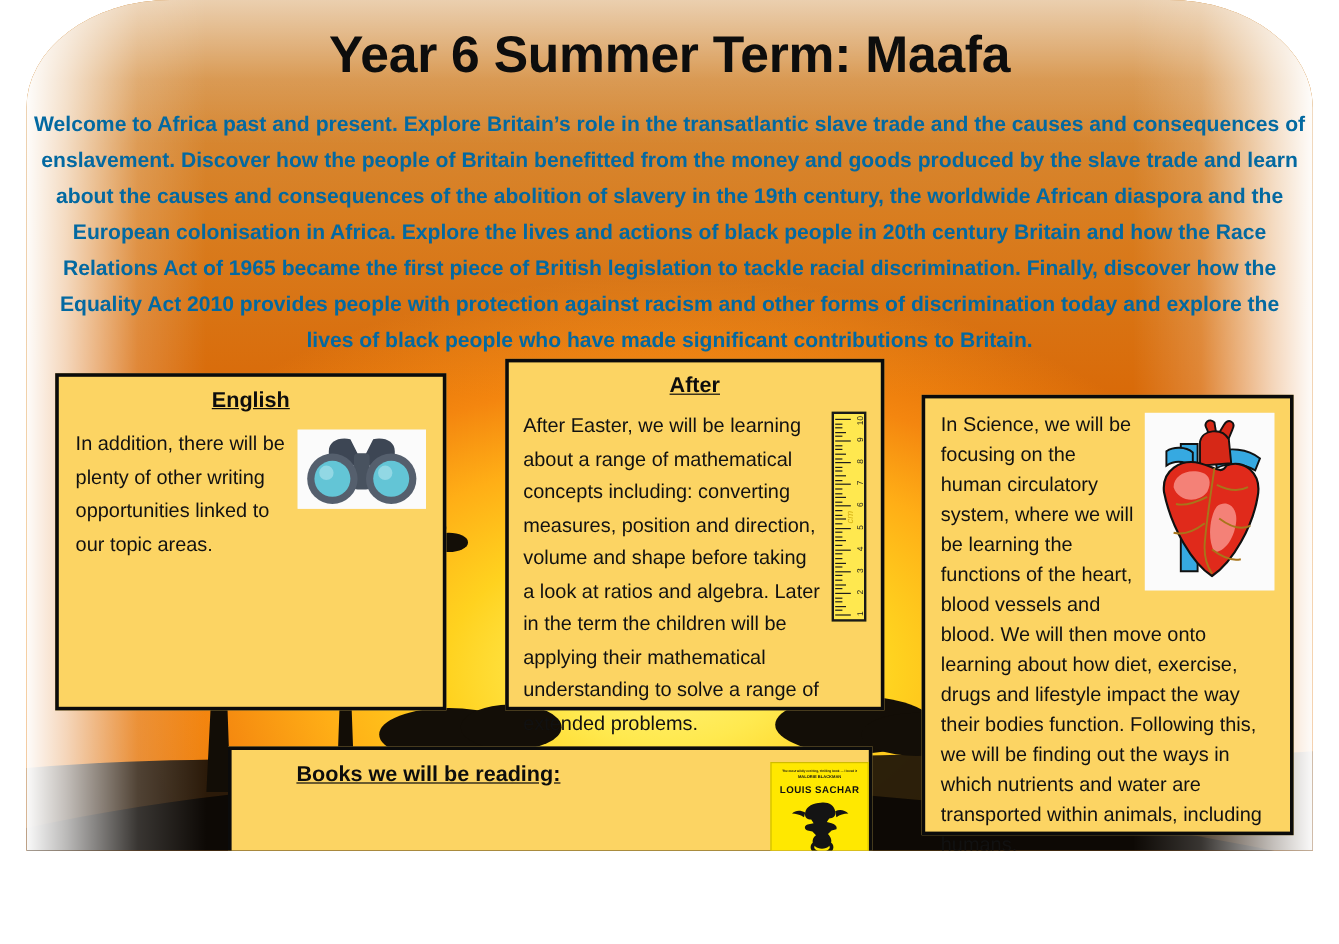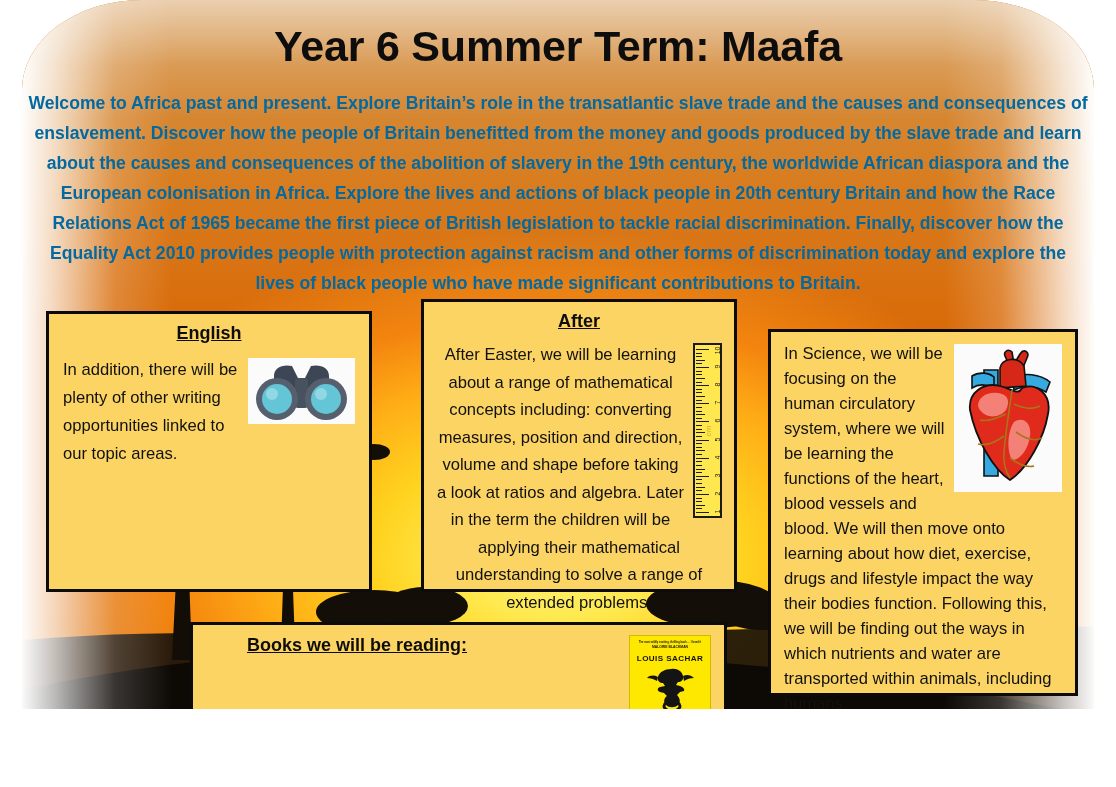--- a/index.html
+++ b/index.html
@@ -105,21 +105,21 @@
   .box p {
     margin: 0;
     font-size: 16.6px;
     line-height: 28px;
     color: #111;
   }
   .box p + p { margin-top: 14px; }
 
   #box-english { left: 46px;  top: 311px; width: 326px; height: 281px; padding: 9px 14px 0 14px; }
   #box-maths   { left: 421px; top: 299px; width: 316px; height: 293px; padding: 9px 12px 0 12px; }
-  #box-maths p { line-height: 27.5px; text-align: center; }
+  #box-maths p { line-height: 27.5px; }
   #box-science { left: 768px; top: 329px; width: 310px; height: 367px; padding: 9px 13px 0 13px; }
   #box-science p { line-height: 25px; }
   #box-books   { left: 190px; top: 622px; width: 537px; height: 132px; padding: 10px 14px 0 14px; }
 
   #box-english .box-title { margin-bottom: 12px; }
   #box-books .box-title { text-align: center; margin-bottom: 18px; }
   #box-books .books-head-row { padding-left: 40px; text-align: left; }
   #box-books .books-body {
     text-align: center;
     padding-right: 120px;
@@ -146,21 +146,21 @@
     overflow: hidden;
   }
   .img-heart {
     float: right;
     width: 108px; height: 148px;
     margin: 3px 0 0 8px;
     background: #fbfbfb;
   }
   .img-book {
     position: absolute;
-    right: 13px; top: 10px;
+    right: 0; top: 10px;
     width: 82px; height: 113px;
     background: #ffe800;
     border: 1px solid #cfbc00;
     box-sizing: border-box;
     overflow: hidden;
   }
   .book-quote {
     text-align: center;
     font-size: 2.6px;
     color: #141414;

